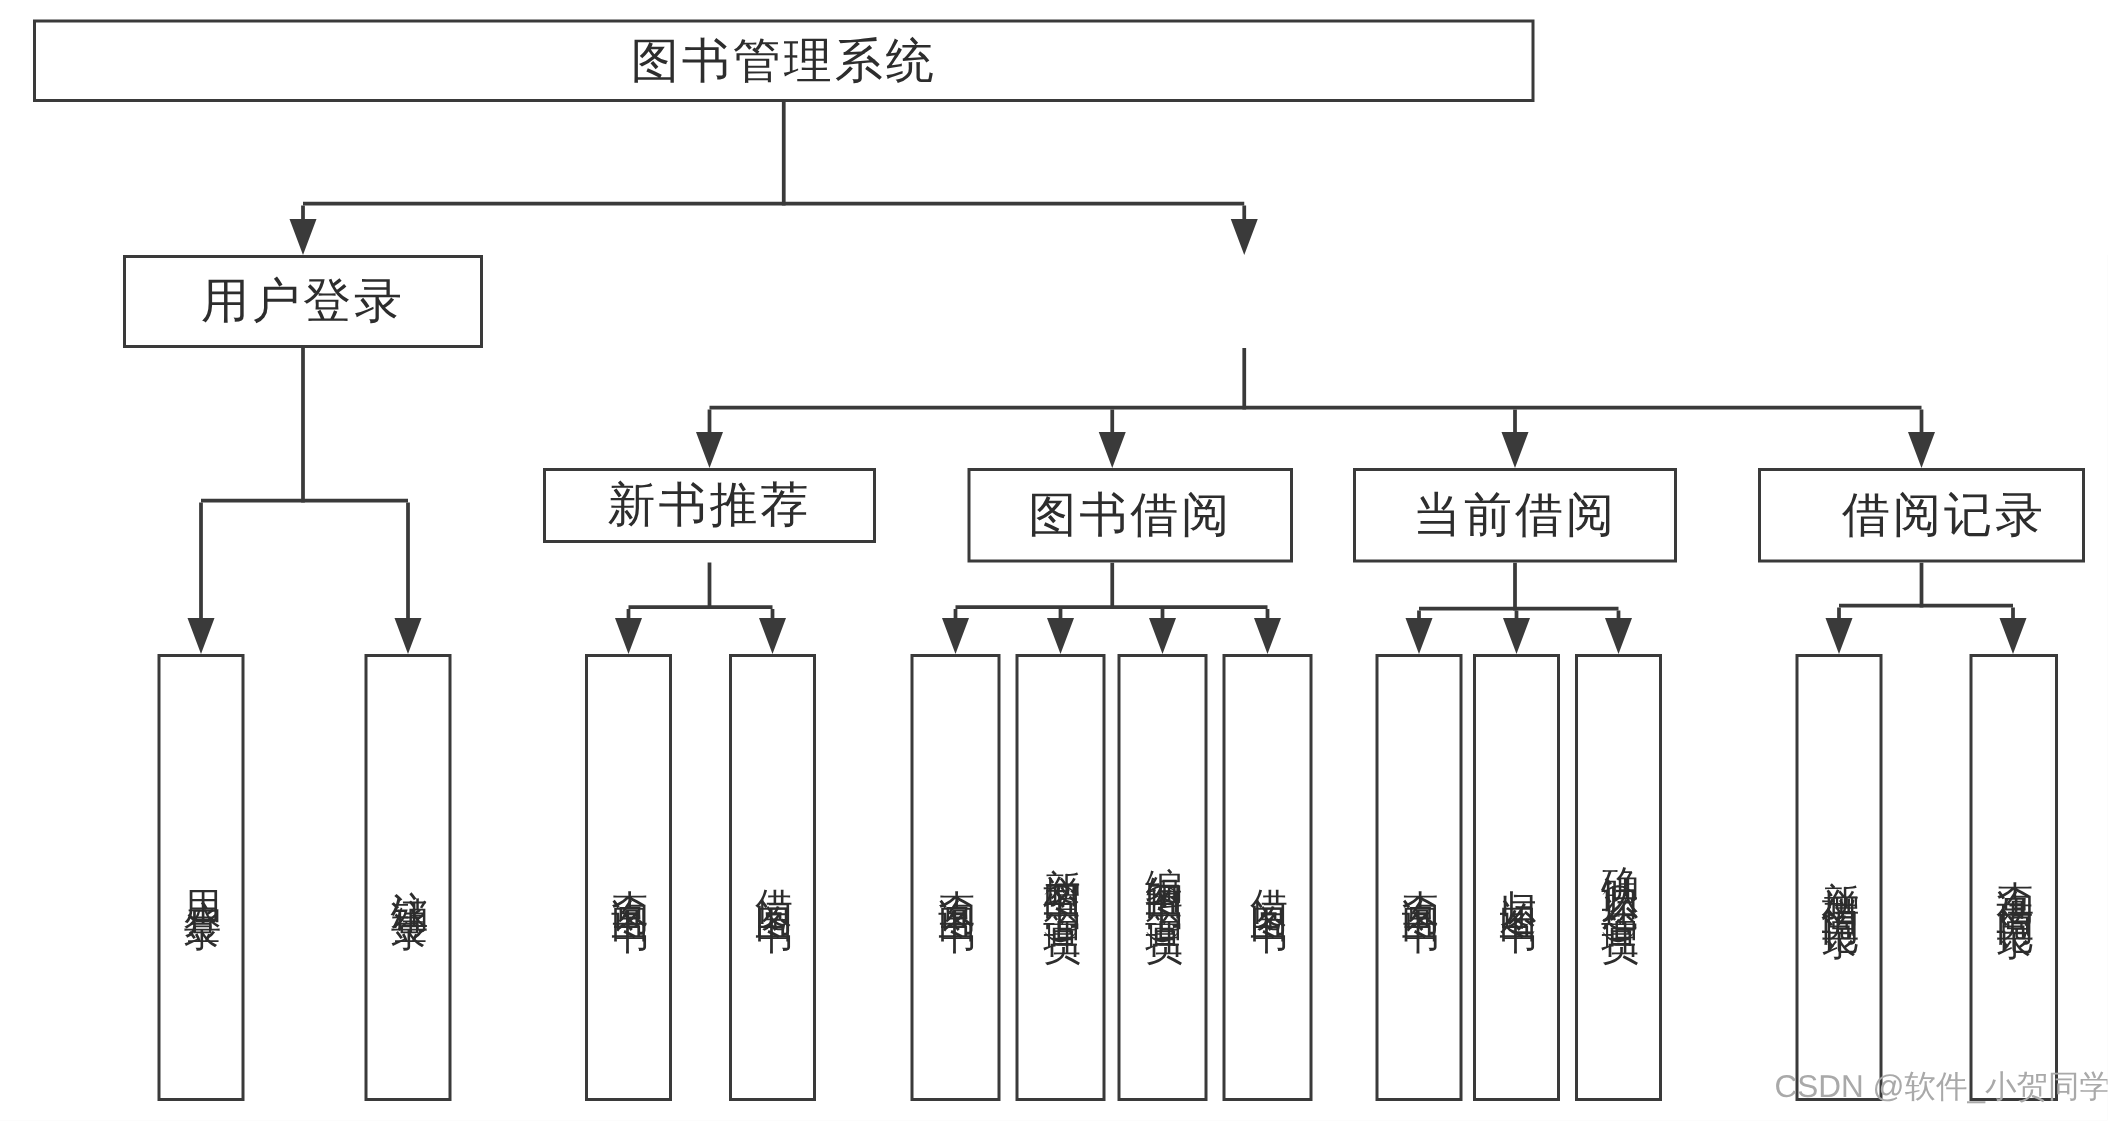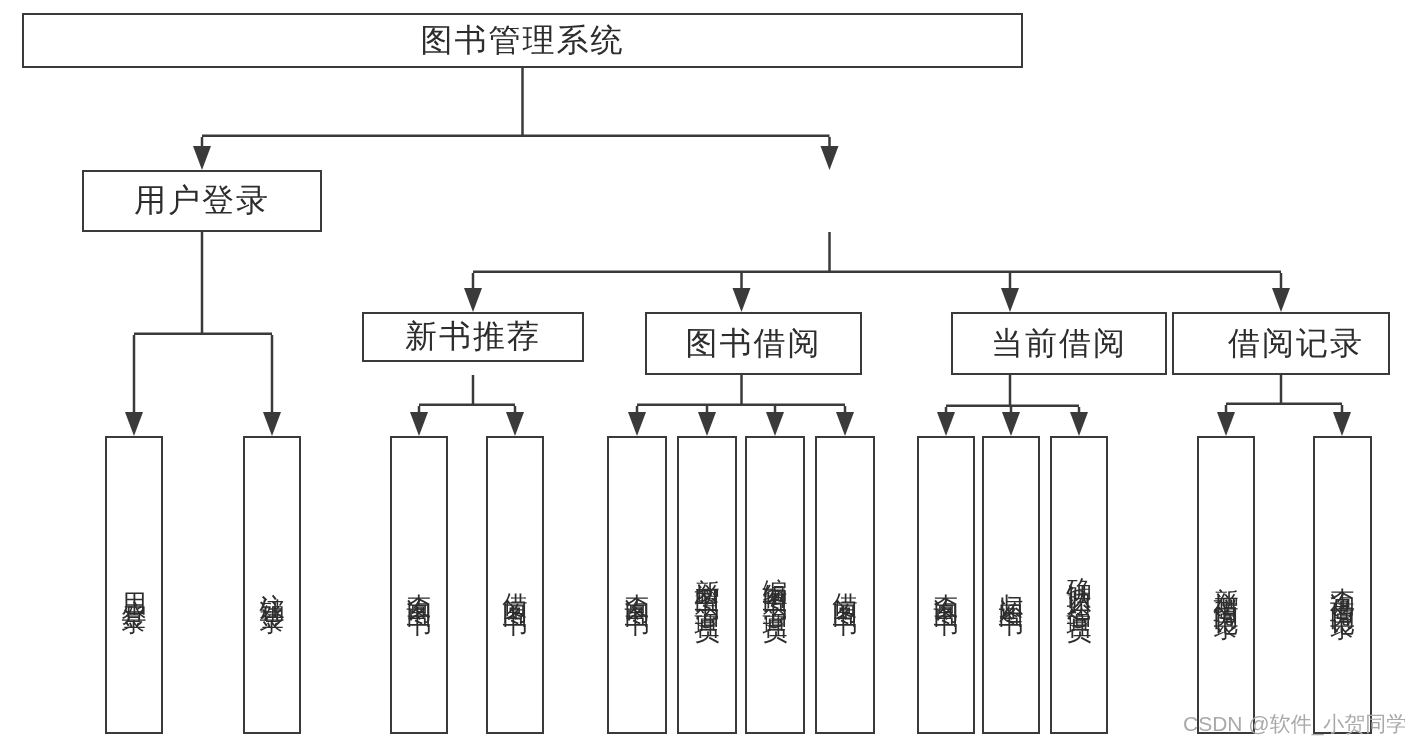--- a/index.html
+++ b/index.html
@@ -154,21 +154,21 @@
   <div class="node" style="left:82px; top:170px; width:240px; height:62px;">
     <span class="hlabel">用户登录</span>
   </div>
 
   <div class="node" style="left:362px; top:312px; width:222px; height:50px;">
     <span class="hlabel">新书推荐</span>
   </div>
   <div class="node" style="left:633px; top:312px; width:217px; height:63px;margin-left:12px;">
     <span class="hlabel">图书借阅</span>
   </div>
-  <div class="node" style="left:951px; top:312px; width:216px; height:63px;">
+  <div class="node" style="left:902px; top:312px; width:216px; height:63px;">
     <span class="hlabel">当前借阅</span>
   </div>
   <div class="node" style="left:1172px; top:312px; width:218px; height:63px;padding-left:30px;">
     <span class="hlabel">借阅记录</span>
   </div>
 
   <div class="node leaf" style="left:105px; top:436px; width:58px; height:298px;">
     <span class="vlabel">用户登录</span>
   </div>
   <div class="node leaf" style="left:243px; top:436px; width:58px; height:298px;">

